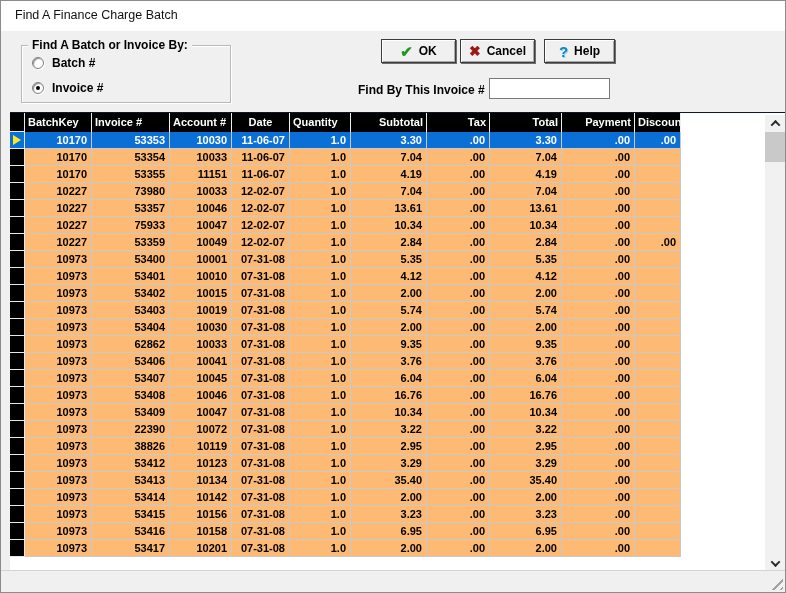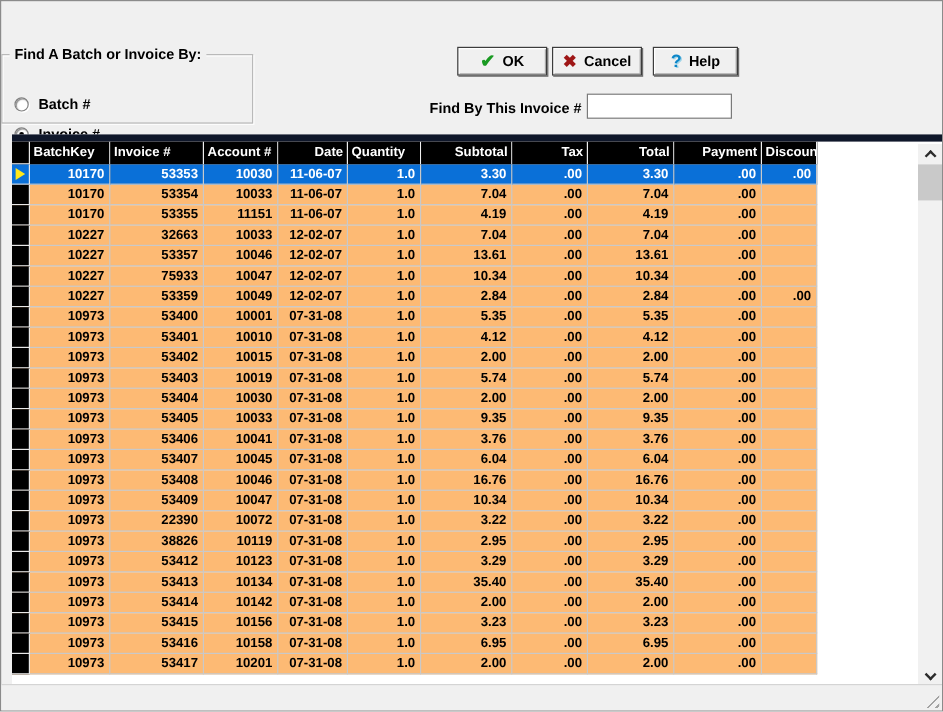--- a/index.html
+++ b/index.html
@@ -7,28 +7,28 @@
   .window {
     position:relative; width:786px; height:593px; background:#f0f0f0;
     border:1px solid #8b8b8b; overflow:hidden;
   }
   
   .titlebar { position:absolute; top:0; left:0; right:0; height:30px; background:#ffffff; }
   .titlebar .title { position:absolute; left:14px; top:7px; font-size:12.5px; color:#111; }
 
   
   .groupbox {
-    position:absolute; left:0; top:44px; width:210px; height:58px;
+    position:absolute; left:20px; top:44px; width:210px; height:58px;
     border:1px solid #b9b9b9; box-shadow:1px 1px 0 #ffffff, inset 1px 1px 0 #ffffff;
   }
   .groupbox .gb-label {
     position:absolute; top:-8px; left:6px; background:#f0f0f0; padding:0 4px;
     font-size:12px; font-weight:700; color:#000; white-space:nowrap;
   }
-  .radio-row { position:absolute; left:10px; height:14px; display:flex; align-items:center; cursor:default;margin-top:24px; }
+  .radio-row { position:absolute; left:10px; height:14px; display:flex; align-items:center; cursor:default; }
   .radio-row.r0 { top:10px; } .radio-row.r1 { top:35px; }
   .radio-circle {
     width:12px; height:12px; border-radius:50%; background:#fff; position:relative;
     border:1px solid #808080; box-shadow:inset 1px 1px 1px rgba(0,0,0,.45), 1px 1px 0 #fff;
   }
   .radio-dot { position:absolute; left:3px; top:3px; width:4px; height:4px; border-radius:50%; background:#000; display:none; }
   .radio-row.checked .radio-dot { display:block; }
   .radio-label { margin-left:8px; font-size:12px; font-weight:700; color:#000; }
 
   
@@ -51,21 +51,21 @@
   .find-label { position:absolute; left:357px; top:82px; font-size:12px; font-weight:700; color:#000; }
   .find-input {
     position:absolute; left:488px; top:77px; width:121px; height:21px;
     border:1px solid #7a7a7a; background:#fff; font-size:12px; padding:0 3px;
     font-family:"Liberation Sans", sans-serif; outline:none;
   }
 
   
   .grid-panel {
     position:absolute; left:9px; top:111px; width:775px; height:460px;
-    background:#ffffff; border-top:6px solid #0f172a;
+    background:#ffffff; border-top:1px solid #0f172a;
   }
   .grid-area { position:absolute; left:0; top:0; bottom:0; right:20px; overflow:hidden; }
   .grid-header { display:flex; height:19px; background:#000; width:671px; }
   .hcell {
     height:19px; background:#000; color:#fff; font-size:11px; font-weight:700;
     line-height:18px; border-right:1px solid #efefef; overflow:hidden; white-space:nowrap;
     padding:0 3px;
   }
   .grow { display:flex; height:17px; width:671px; background:#fdba74; }
   .cell {
@@ -78,21 +78,21 @@
     border-right:1px solid #e8e8e8; border-bottom:1px solid #e8e8e8;
     display:flex; align-items:center; justify-content:center;
   }
   .grow.sel .cell { background:#0a70d8; color:#fff; }
   .arrow { width:0; height:0; border-left:8px solid #ffe81a; border-top:5px solid transparent; border-bottom:5px solid transparent; display:none; }
   .grow.sel .arrow { display:block; }
 
   
   .w0{width:67px} .w1{width:78px} .w2{width:62px} .w3{width:58px} .w4{width:61px}
   .w5{width:76px} .w6{width:63px} .w7{width:72px} .w8{width:73px} .w9{width:46px}
-  .hcell.a-left{text-align:left} .hcell.a-center{text-align:right} .hcell.a-right{text-align:right}
+  .hcell.a-left{text-align:left} .hcell.a-center{text-align:center} .hcell.a-right{text-align:right}
   .cell.a-center{text-align:right}
   .cell.a-right{text-align:right}
 
   
   .vscroll { position:absolute; top:2px; right:0; bottom:0; width:20px; background:#f1f1f1; }
   .sbtn { position:absolute; left:0; width:20px; height:17px; display:flex; align-items:center; justify-content:center; }
   .sbtn.up { top:0; } .sbtn.down { bottom:0; }
   .chev { width:7px; height:7px; }
   .chev.up { border-left:2px solid #2b2b2b; border-top:2px solid #2b2b2b; transform:rotate(45deg) translate(1px,1px); }
   .chev.down { border-right:2px solid #2b2b2b; border-bottom:2px solid #2b2b2b; transform:rotate(45deg) translate(-1px,-1px); }
@@ -107,20 +107,23 @@
     position:absolute; right:2px; bottom:2px; width:14px; height:14px;
     background:repeating-linear-gradient(135deg, transparent 0 2px, #a2a2a2 2px 3.5px, transparent 3.5px 5px);
     clip-path:polygon(100% 0, 100% 100%, 0 100%);
   }
 </style>
 </head>
 <body>
 
 <div class="window">
 
+  <div class="titlebar">
+    <span class="title">Find A Finance Charge Batch</span>
+  </div>
 
   <div class="groupbox">
     <span class="gb-label">Find A Batch or Invoice By:</span>
     <div class="radio-row r0">
       <span class="radio-circle"></span>
       <span class="radio-label">Batch #</span>
     </div>
     <div class="radio-row r1 checked">
       <span class="radio-circle">
           <span class="radio-dot"></span>
@@ -198,21 +201,21 @@
             <div class="cell w4 a-right">1.0</div>
             <div class="cell w5 a-right">4.19</div>
             <div class="cell w6 a-right">.00</div>
             <div class="cell w7 a-right">4.19</div>
             <div class="cell w8 a-right">.00</div>
             <div class="cell w9 a-right"></div>
           </div>
           <div class="grow">
             <div class="cell gutter"></div>
             <div class="cell w0 a-right">10227</div>
-            <div class="cell w1 a-right">32663</div>
+            <div class="cell w1 a-right">73980</div>
             <div class="cell w2 a-right">10033</div>
             <div class="cell w3 a-center">12-02-07</div>
             <div class="cell w4 a-right">1.0</div>
             <div class="cell w5 a-right">7.04</div>
             <div class="cell w6 a-right">.00</div>
             <div class="cell w7 a-right">7.04</div>
             <div class="cell w8 a-right">.00</div>
             <div class="cell w9 a-right"></div>
           </div>
           <div class="grow">
@@ -315,21 +318,21 @@
             <div class="cell w4 a-right">1.0</div>
             <div class="cell w5 a-right">2.00</div>
             <div class="cell w6 a-right">.00</div>
             <div class="cell w7 a-right">2.00</div>
             <div class="cell w8 a-right">.00</div>
             <div class="cell w9 a-right"></div>
           </div>
           <div class="grow">
             <div class="cell gutter"></div>
             <div class="cell w0 a-right">10973</div>
-            <div class="cell w1 a-right">53405</div>
+            <div class="cell w1 a-right">62862</div>
             <div class="cell w2 a-right">10033</div>
             <div class="cell w3 a-center">07-31-08</div>
             <div class="cell w4 a-right">1.0</div>
             <div class="cell w5 a-right">9.35</div>
             <div class="cell w6 a-right">.00</div>
             <div class="cell w7 a-right">9.35</div>
             <div class="cell w8 a-right">.00</div>
             <div class="cell w9 a-right"></div>
           </div>
           <div class="grow">

